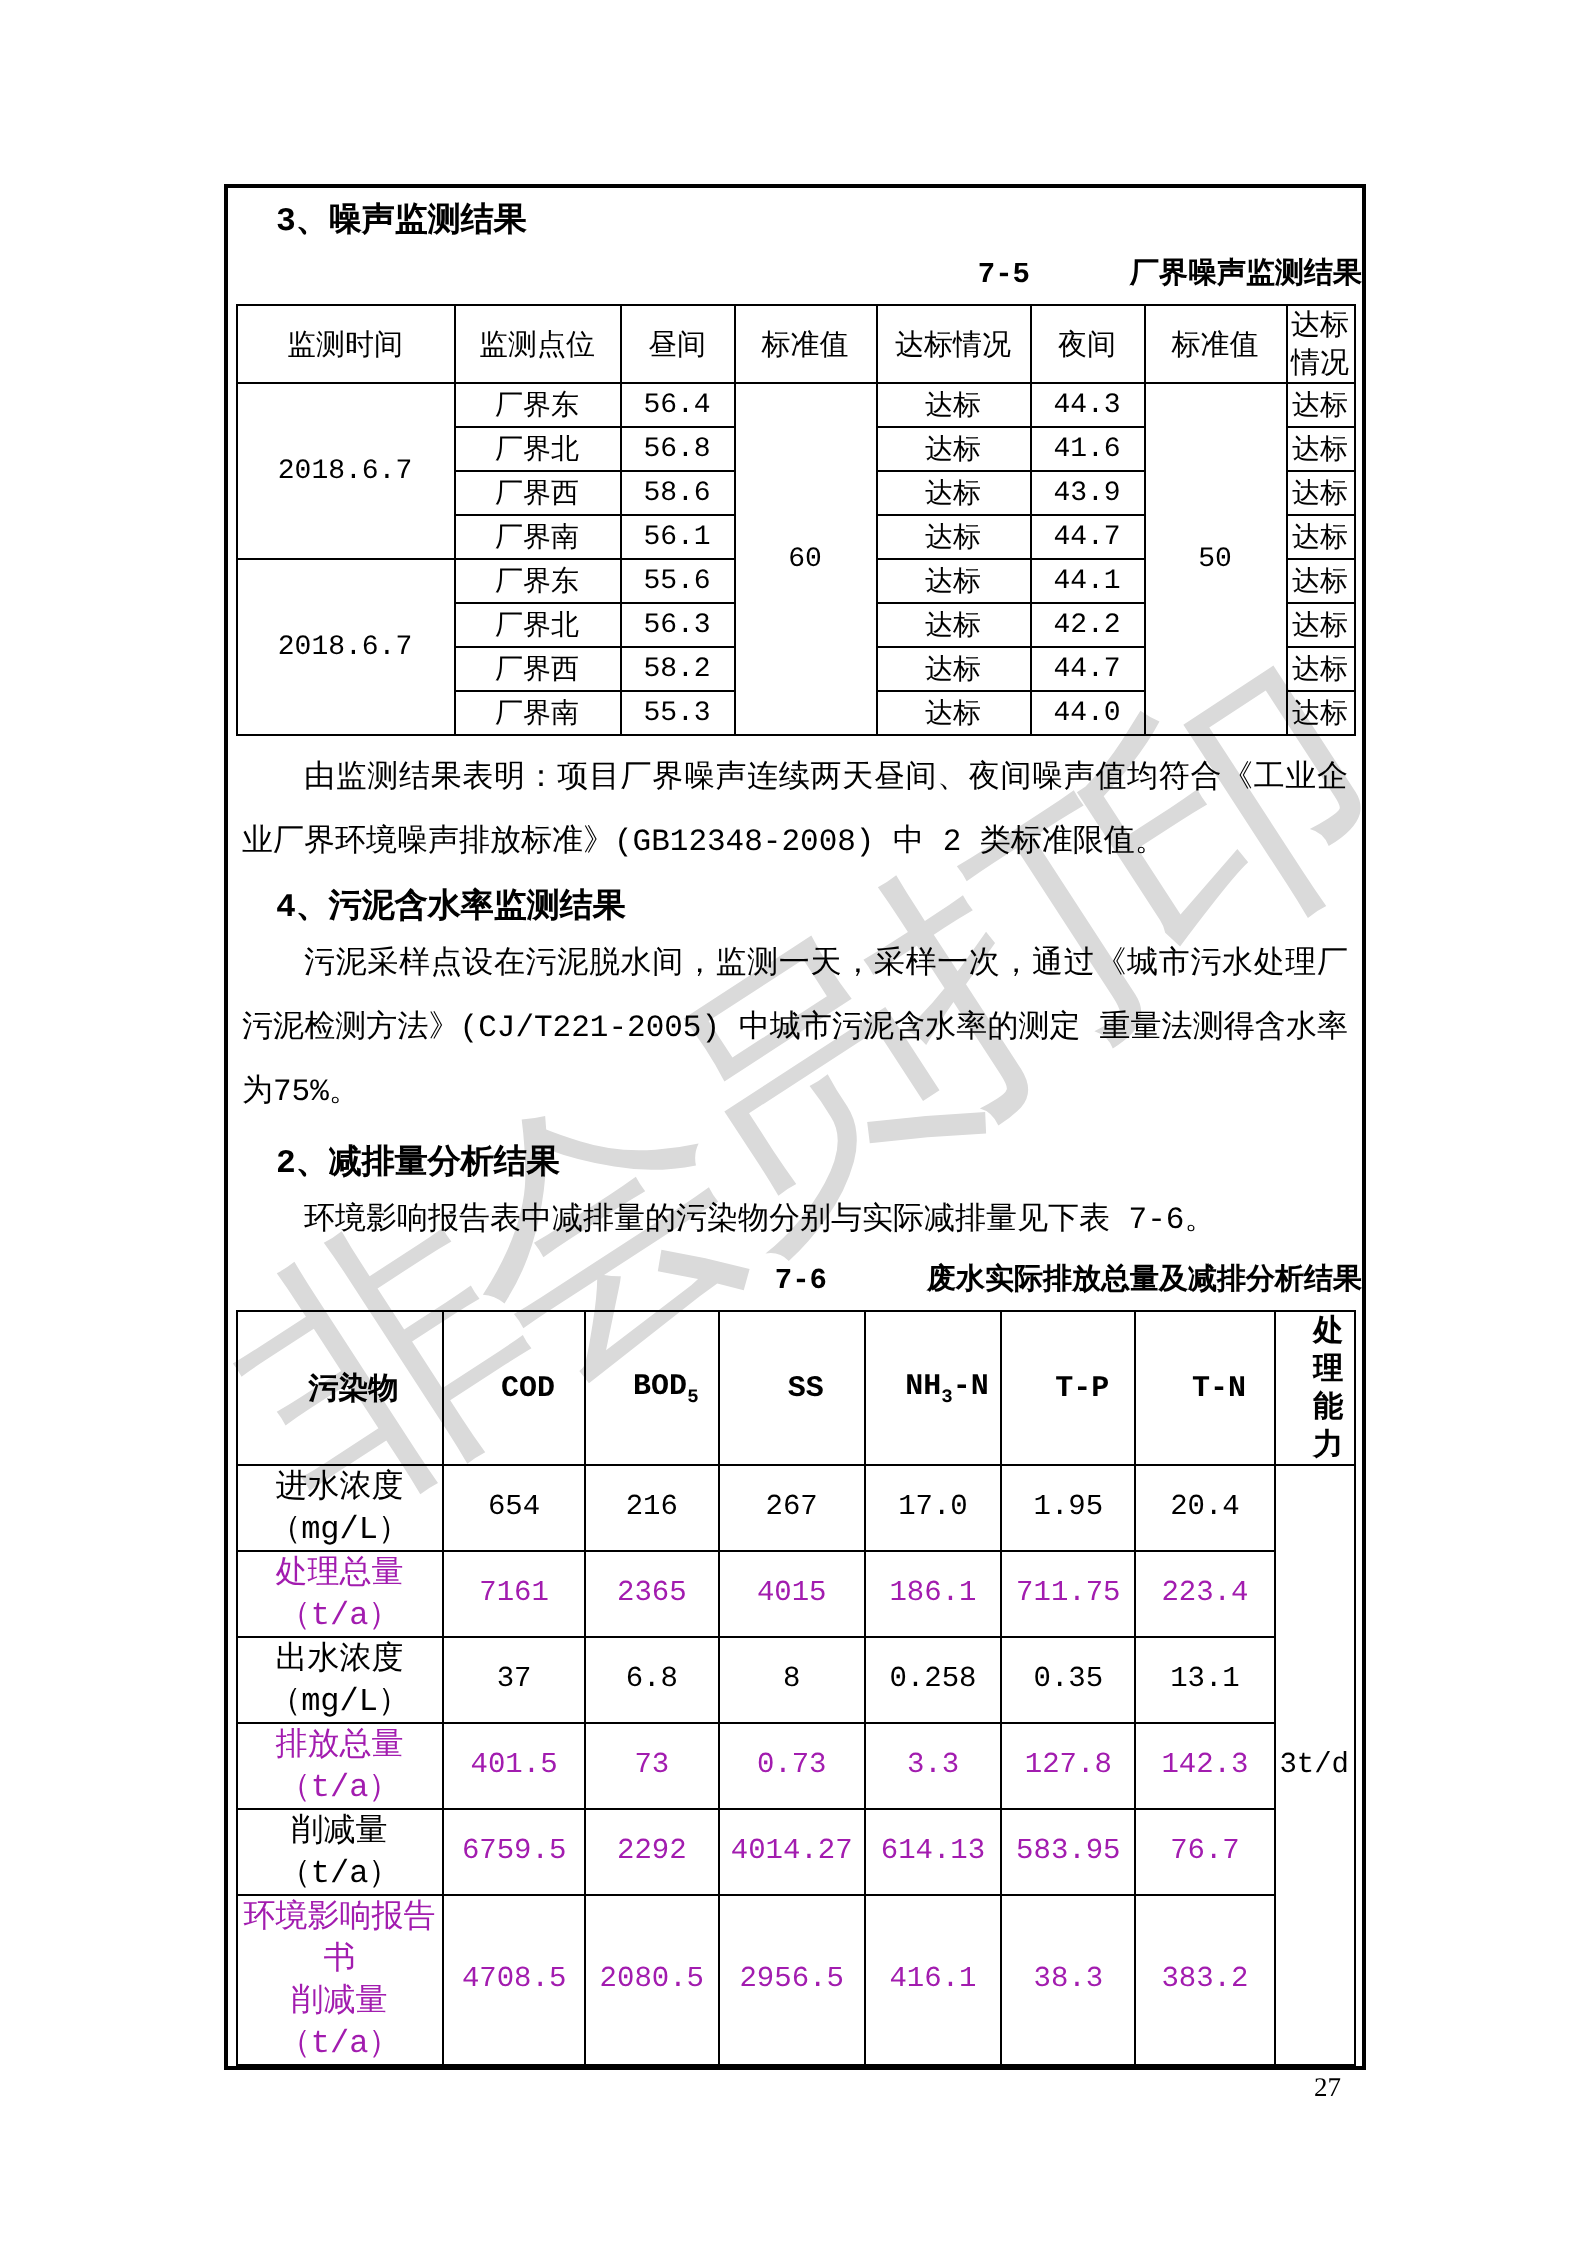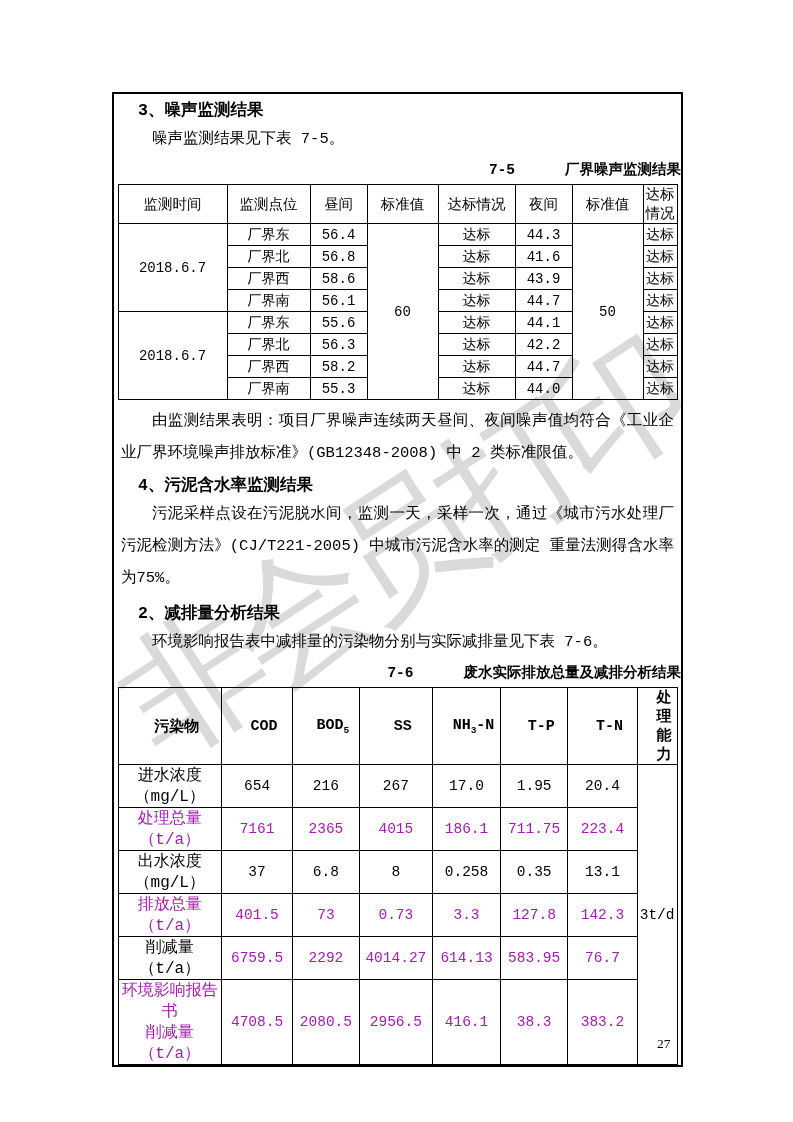--- a/index.html
+++ b/index.html
@@ -40,21 +40,20 @@
   .pageno{position:absolute;left:657px;top:1036px;font-size:13.5px;z-index:1;}
 </style>
 </head>
 <body>
 
 <div class="watermark">非会员打印</div>
 
 <div class="frame">
 
   <div class="h-num">3、噪声监测结果</div>
-  <div class="para ind">噪声监测结果见下表 7-5。</div>
 
   <div class="tcaption">
     <span>7-5</span>
     <span>厂界噪声监测结果</span>
   </div>
 
   <table class="t75">
     <tbody>
         <tr>
       <th style="width:104px">监测时间</th>

